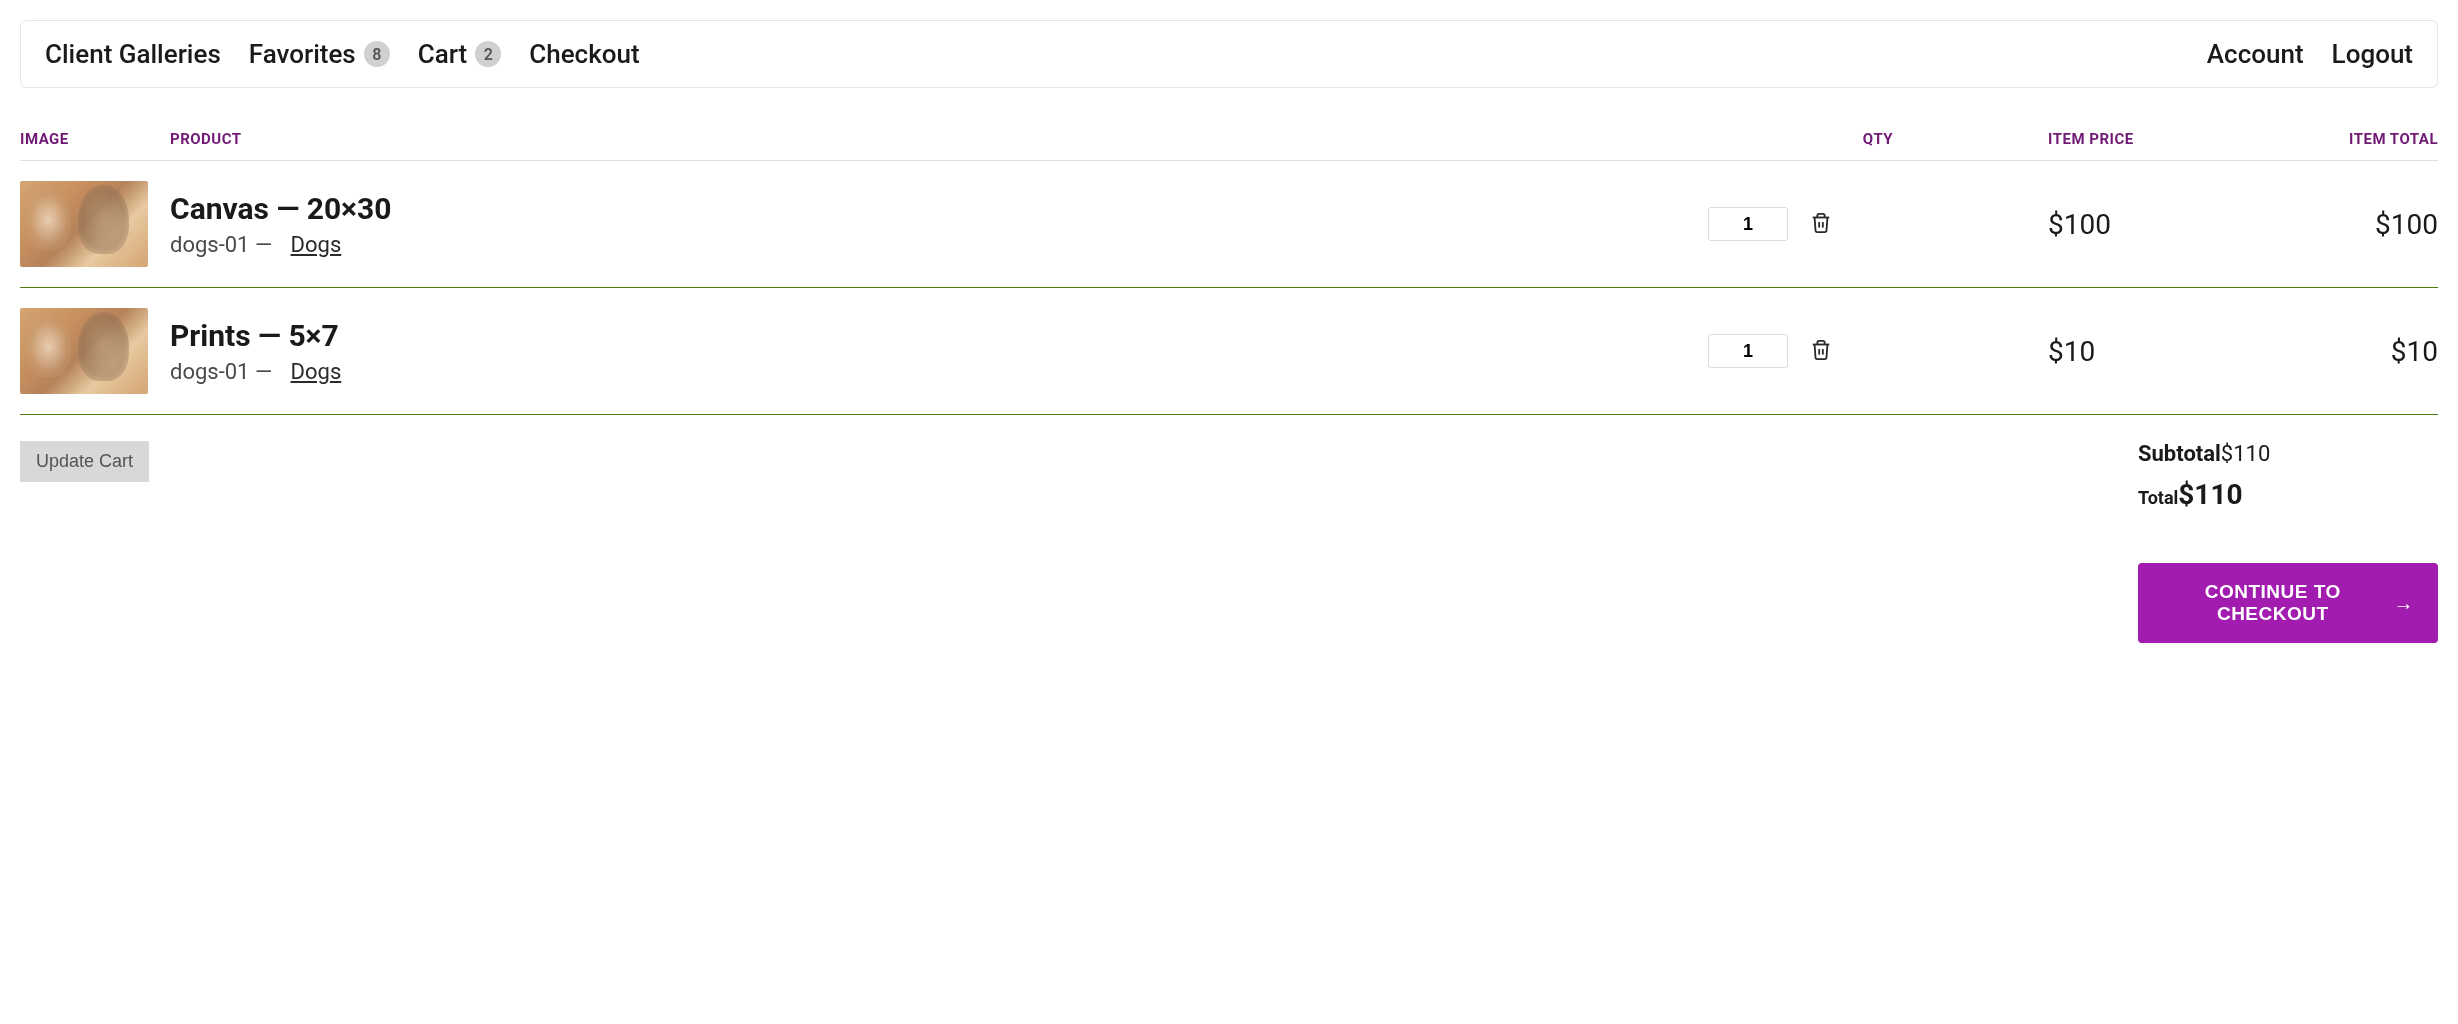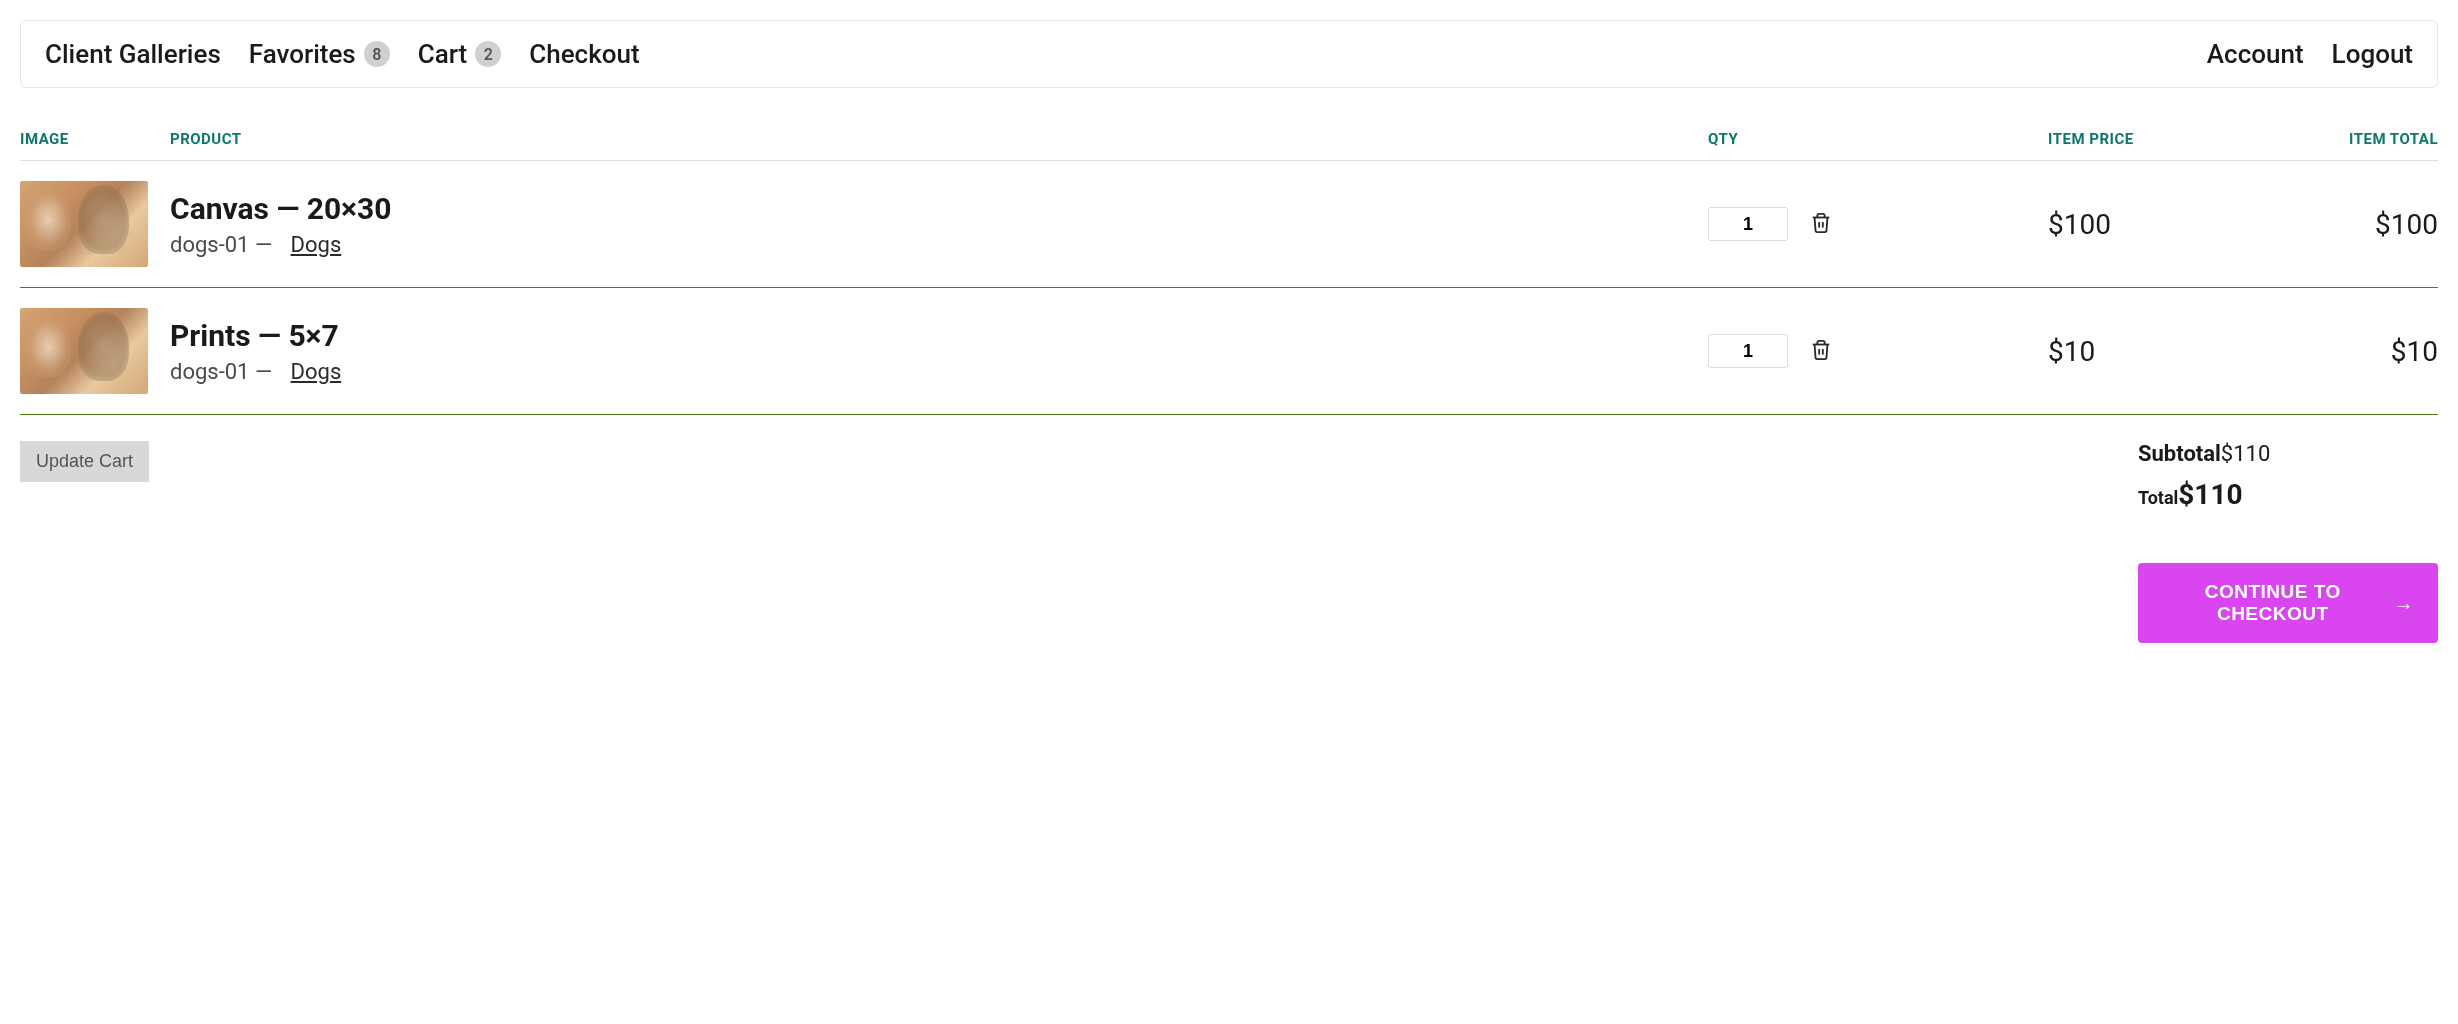--- a/index.html
+++ b/index.html
@@ -52,37 +52,37 @@
     }
     .cart-table {
       width: 100%;
       border-collapse: collapse;
     }
     .cart-table thead th {
       text-align: left;
       font-size: 15px;
       font-weight: 700;
       letter-spacing: 0.5px;
-      color: #0f766e;
+      color: #701a75;
       padding: 12px 0;
       border-bottom: 1px solid #e0e0e0;
     }
     .cart-table tbody td {
       padding: 20px 0;
       border-bottom: 1px solid #4d7c0f;
       vertical-align: middle;
     }
     .col-image { width: 150px; }
     .col-product { width: auto; }
     .col-qty { width: 340px; text-align: left; }
     .col-price { width: 210px; text-align: left; margin-left: 15px; }
     .col-total { width: 180px; text-align: right; }
     .cart-table thead th.col-total { text-align: right; }
     .cart-table thead th.col-price { text-align: left; }
-    .cart-table thead th.col-qty { text-align: left; margin-left: 45px; }
+    .cart-table thead th.col-qty { text-align: center; margin-left: 45px; }
     .thumb {
       width: 128px;
       height: 86px;
       border-radius: 2px;
       background: linear-gradient(135deg, #d4a574 0%, #c89060 30%, #b5825a 50%, #e8c9a0 70%, #d4a574 100%);
       position: relative;
       overflow: hidden;
     }
     .thumb::before {
       content: "";
@@ -190,21 +190,21 @@
     }
     .totals-row.grand .totals-label {
       font-size: 18px;
       font-weight: 700;
     }
     .totals-row.grand .totals-value {
       font-size: 28px;
       font-weight: 700;
     }
     .checkout-btn {
-      background: #d946ef;
+      background: #a21caf;
       color: #fff;
       border: none;
       border-radius: 4px;
       padding: 18px 24px;
       font-size: 19px;
       font-weight: 600;
       letter-spacing: 0.5px;
       cursor: pointer;
       margin-top: 40px;
       display: inline-flex;

